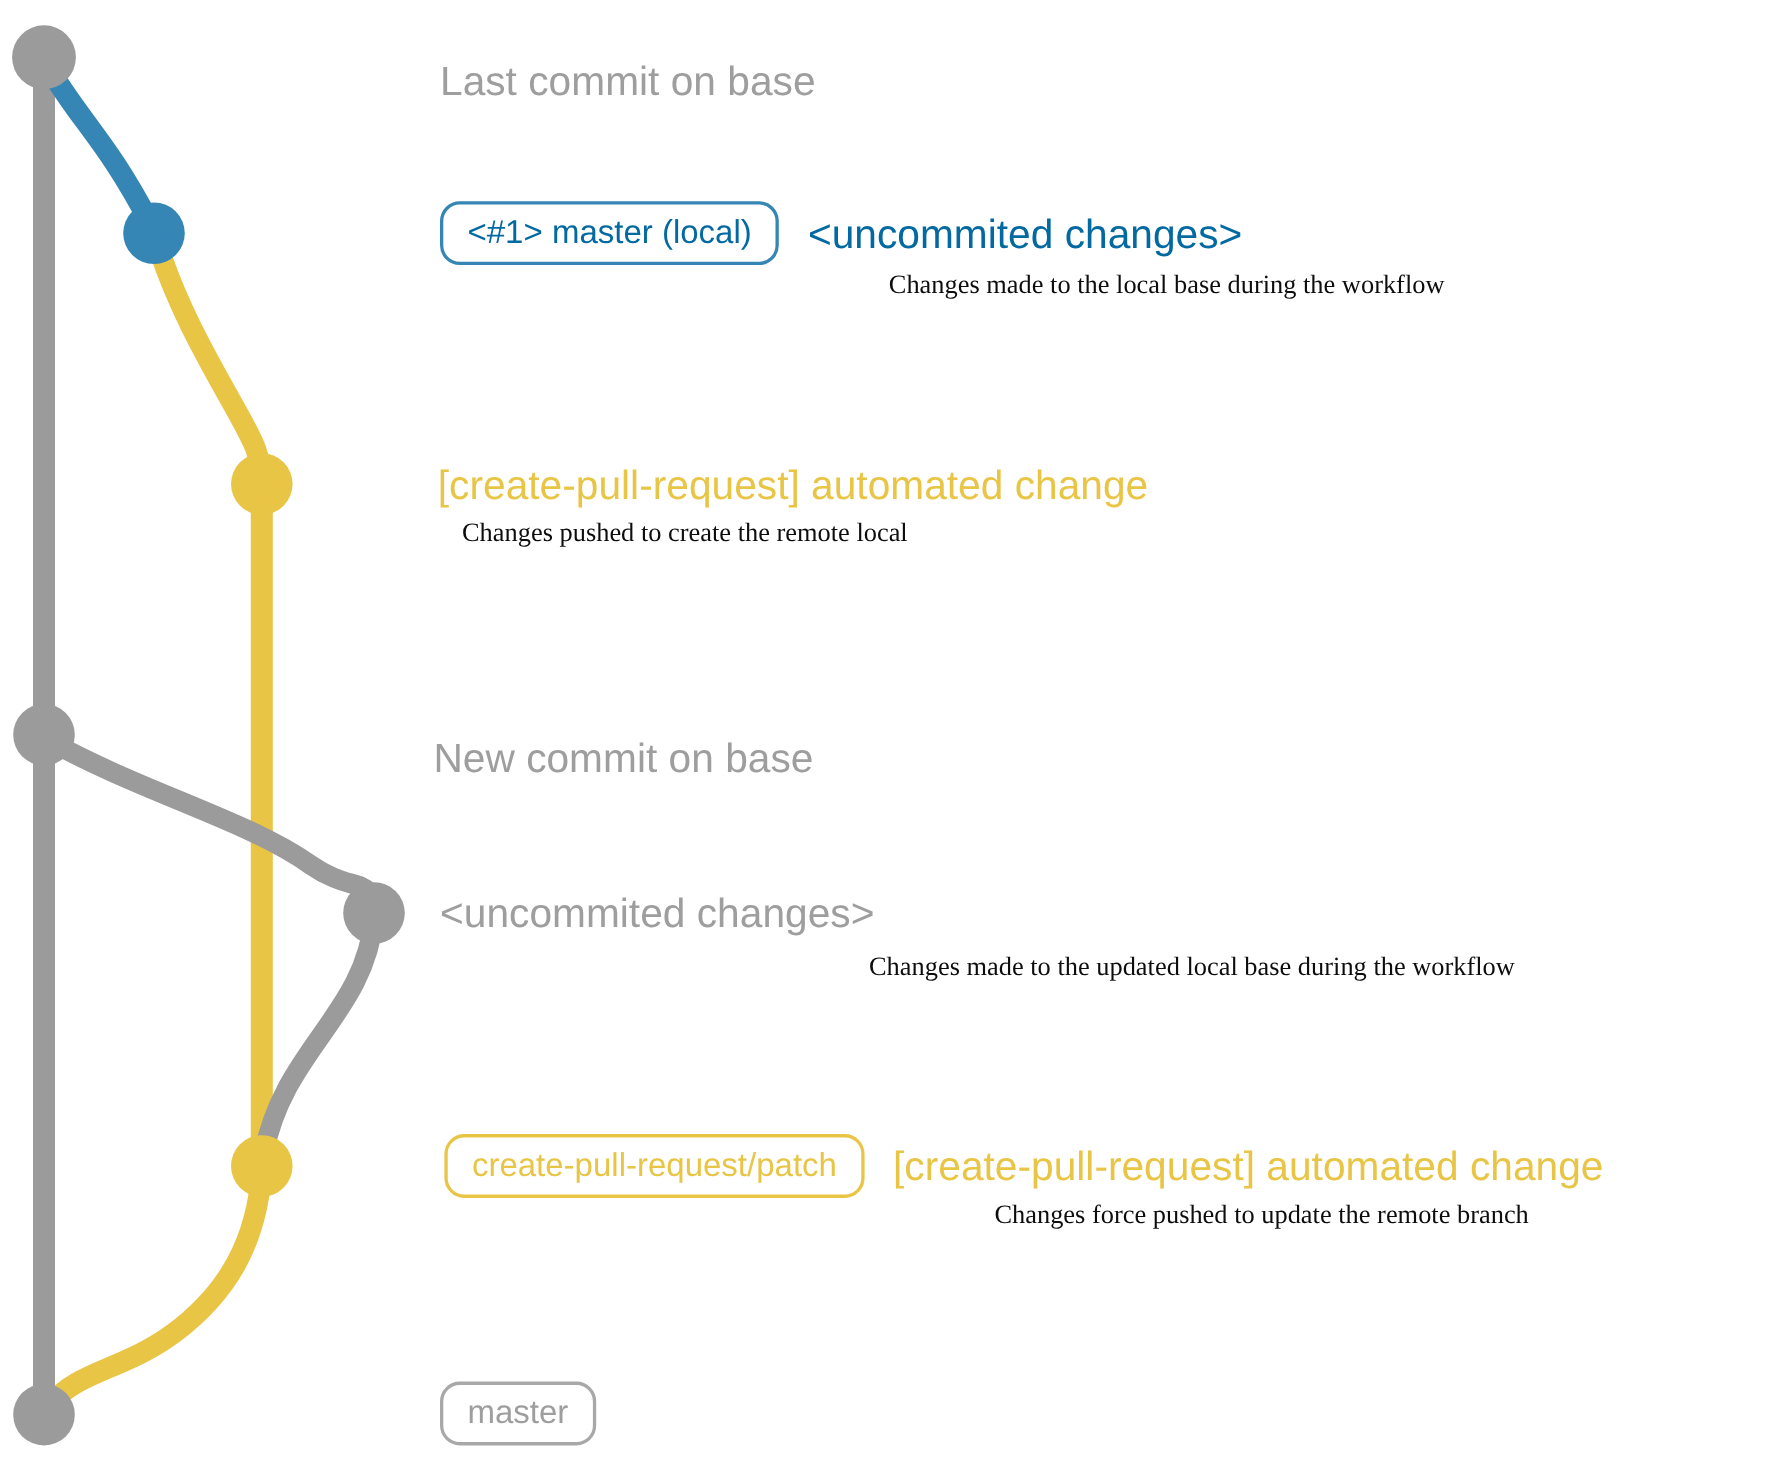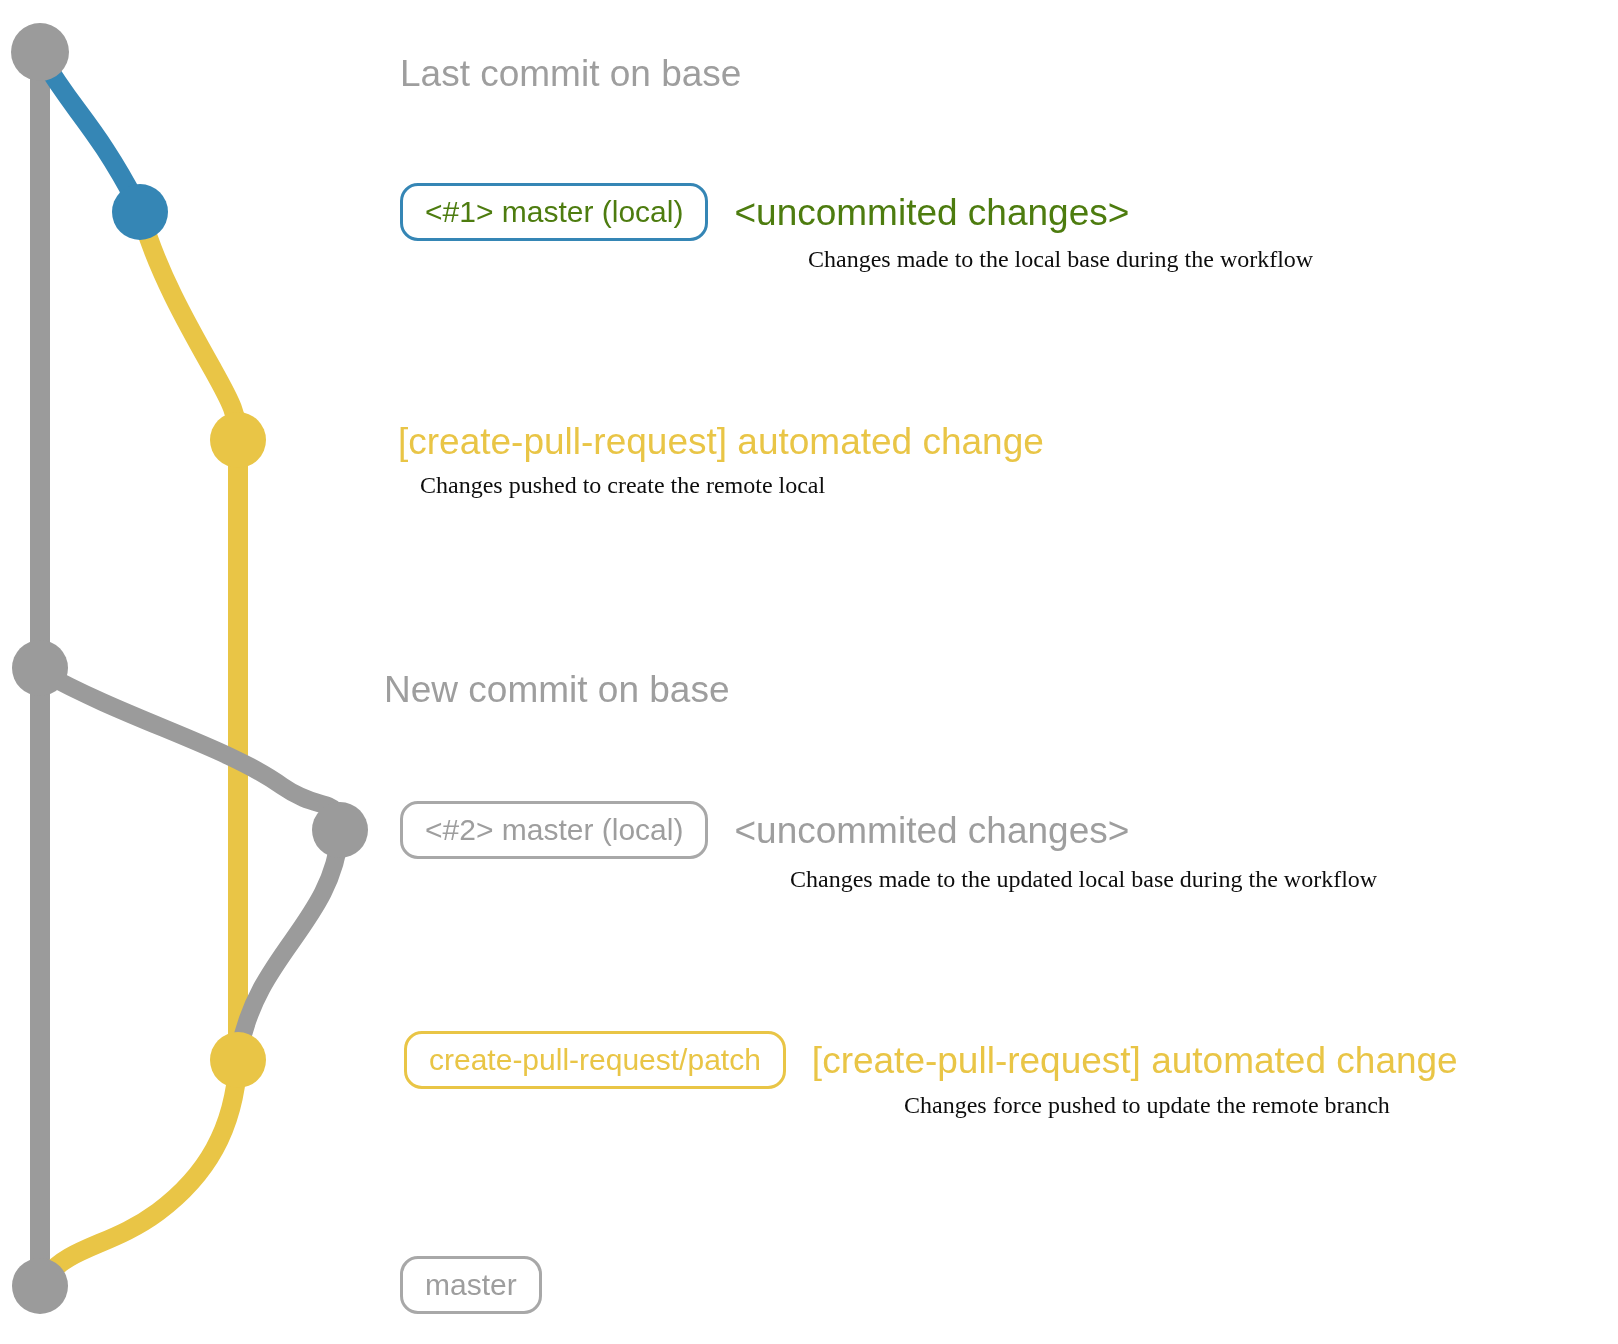--- a/index.html
+++ b/index.html
@@ -48,21 +48,21 @@
     line-height: 1;
   }
   .desc {
     position: absolute;
     font-family: "Liberation Serif", serif;
     font-size: 24px;
     color: #0d0d0d;
     line-height: 1.15;
     white-space: nowrap;
   }
-  .c-blue   { color: #4d7c0f; border-color: #3586b5; }
+  .c-blue   { color: #0369a1; border-color: #3586b5; }
   .c-yellow { color: #e9c546; border-color: #e9c546; }
   .c-gray   { color: #9e9e9e; border-color: #a8a8a8; }
 </style>
 </head>
 <body>
 
 <svg id="graph-svg" width="1618" height="1344" viewBox="0 0 1618 1344">
 
   <path d="M 40 52 L 40 1286" fill="none" stroke-width="20" stroke-linecap="round" stroke="#9b9b9b"></path>
 
@@ -95,26 +95,25 @@
   <span class="badge c-blue">&lt;#1&gt; master (local)</span>
   <span class="msg c-blue">&lt;uncommited changes&gt;</span>
 </div>
 <div class="desc" style="left:808px; top:246px;">Changes made to the local base during the workflow</div>
 
 <div class="row" style="left:398px; top:412px;">
   <span class="msg c-yellow">[create-pull-request] automated change</span>
 </div>
 <div class="desc" style="left:420px; top:472px;">Changes pushed to create the remote local</div>
 
-<div class="row" style="left:384px; top:640px;justify-content:center;">
+<div class="row" style="left:394px; top:640px;justify-content:center;">
   <span class="title">New commit on base</span>
 </div>
 
 <div class="row" style="left:400px; top:801px;">
-  <span class="badge c-gray">&lt;#2&gt; master (local)</span>
   <span class="msg c-gray">&lt;uncommited changes&gt;</span>
 </div>
 <div class="desc" style="left:790px; top:866px;text-align:right;">Changes made to the updated local base during the workflow</div>
 
 <div class="row" style="left:404px; top:1031px;">
   <span class="badge c-yellow">create-pull-request/patch</span>
   <span class="msg c-yellow">[create-pull-request] automated change</span>
 </div>
 <div class="desc" style="left:904px; top:1092px;">Changes force pushed to update the remote branch</div>
 

